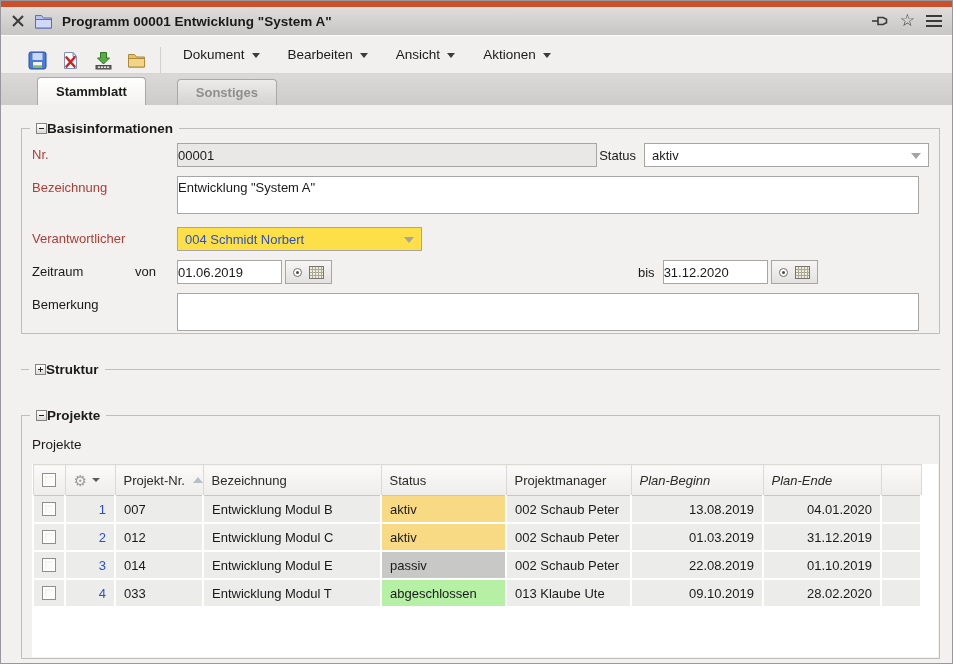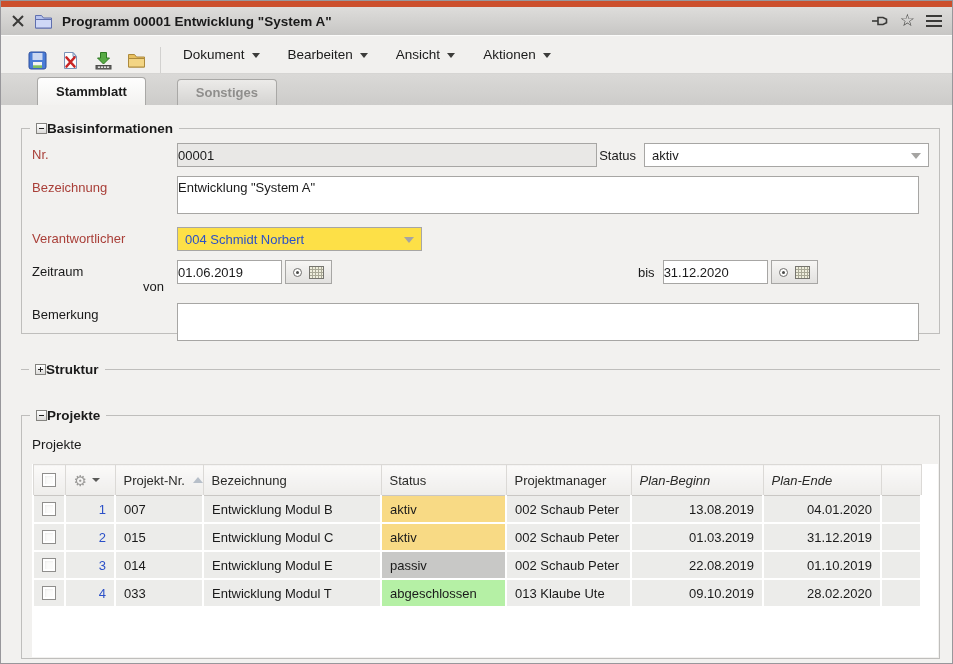--- a/index.html
+++ b/index.html
@@ -35,21 +35,21 @@
   .fieldset{border:1px solid #bfbebc;position:relative;box-sizing:border-box;}
   .legend{position:absolute;top:-10px;left:8px;height:19px;background:#f2f1ef;padding:0 6px;
     display:flex;align-items:center;font-weight:bold;font-size:13.5px;}
   .collapse-box{width:11px;height:11px;box-sizing:border-box;border:1px solid #84837f;
     background:linear-gradient(#ffffff,#dcdbd9);position:relative;flex:none;}
   .collapse-box::before{content:"";position:absolute;left:2px;right:2px;top:4px;height:1px;background:#222;}
   .collapse-box.plus::after{content:"";position:absolute;top:2px;bottom:2px;left:4px;width:1px;background:#222;}
   .fs-basis{margin-top:13px;height:206px;padding:14px 10px 0 10px;}
   .frow{display:flex;align-items:flex-start;position:relative;margin-bottom:9px;}
   .flabel{width:145px;flex:none;padding-top:4px;box-sizing:border-box;}
-  .flabel.split{display:flex;padding-right:13px;flex-direction:column;}
+  .flabel.split{display:flex;padding-right:21px;}
   .flabel.split .sub{margin-left:auto;}
   .red{color:#a93f38;}
   .finput{height:24px;box-sizing:border-box;border:1px solid #a7a6a4;background:#fff;
     font-family:"Liberation Sans",sans-serif;font-size:13px;color:#1a1a1a;padding:0 0;outline:none;}
   .finput.ro{background:#e9e8e6;}
   textarea.finput{height:38px;resize:none;padding-top:3px;}
   .combo{height:24px;box-sizing:border-box;border:1px solid #a7a6a4;background:#fff;position:relative;
     display:flex;align-items:center;padding:0 26px 0 7px;}
   .combo.light{background:#fde047;}
   .combo .arrow{position:absolute;right:7px;top:9px;width:0;height:0;
@@ -316,21 +316,21 @@
                 <td class="date">04.01.2020</td>
                 <td class="empty-cell"></td>
               </tr>
               <tr>
                 <td>
                   <span class="cellcenter">
                     <span class="cb"></span>
                   </span>
                 </td>
                 <td class="num">2</td>
-                <td>015</td>
+                <td>012</td>
                 <td>Entwicklung Modul C</td>
                 <td style="background: rgb(248, 218, 133);">aktiv</td>
                 <td>002 Schaub Peter</td>
                 <td class="date">01.03.2019</td>
                 <td class="date">31.12.2019</td>
                 <td class="empty-cell"></td>
               </tr>
               <tr>
                 <td>
                   <span class="cellcenter">

